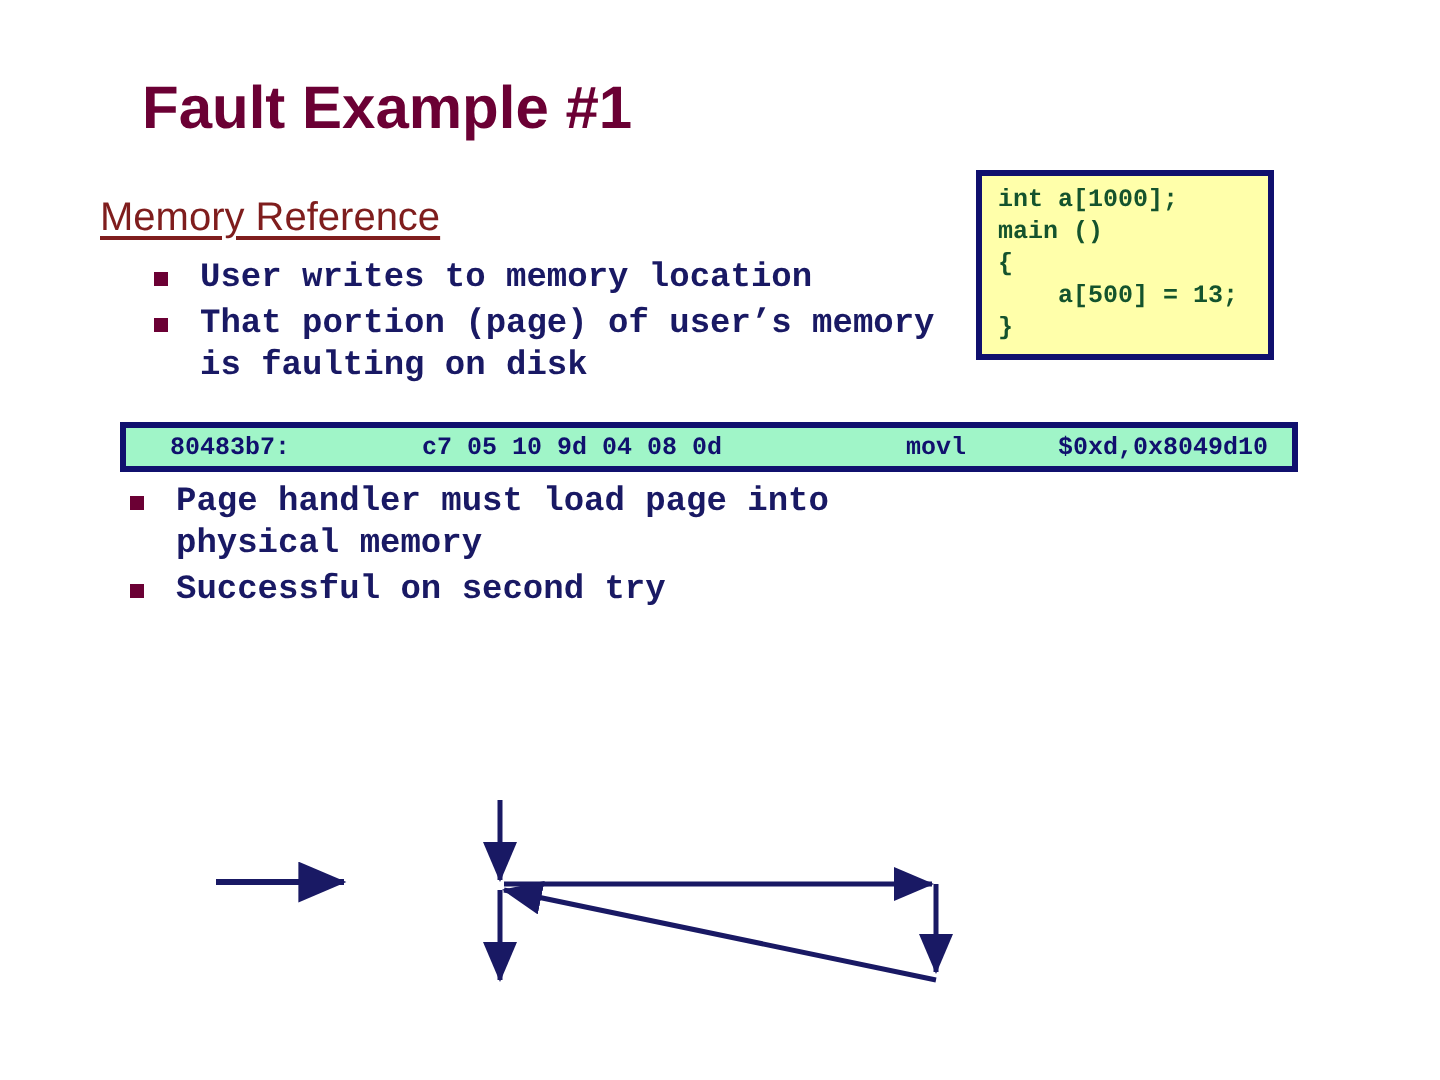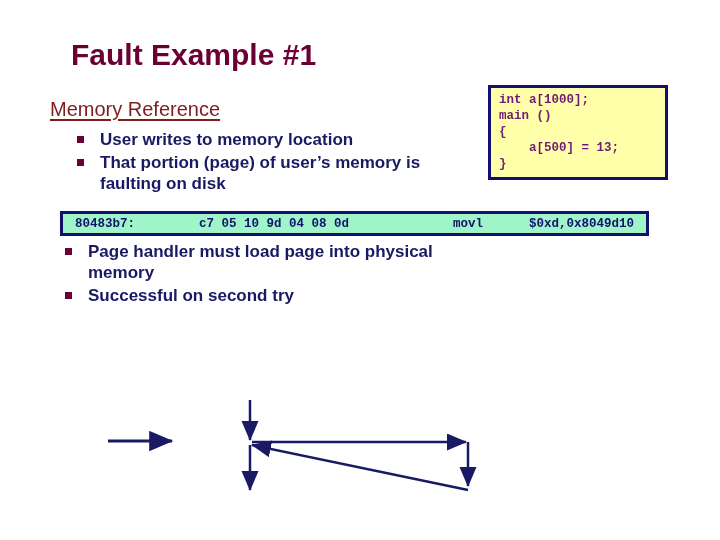--- a/index.html
+++ b/index.html
@@ -56,47 +56,48 @@
     list-style: none;
   }
   .bullet-item {
     position: relative;
     padding-left: 27px;
     font-size: 17px;
     font-weight: bold;
     color: #191964;
     line-height: 21px;
     margin-bottom: 2px;
+    font-family: Liberation Mono, monospace;
   }
   .bullet-item .marker {
     position: absolute;
     left: 4px;
     top: 7px;
     width: 7px;
     height: 7px;
     background: #6b0034;
   }
   #bullets-top { left: 73px; top: 129px; width: 400px; }
   #bullets-bottom { left: 61px; top: 241px; width: 400px; }
 
   
   #code-box {
     position: absolute;
     left: 488px;
     top: 85px;
-    width: 180px;
+    width: 149px;
     height: 95px;
     background: #ffffaa;
     border: 3px solid #10106e;
     box-sizing: border-box;
     padding: 4px 0 0 8px;
     font-family: "Liberation Mono", "DejaVu Sans Mono", monospace;
     font-size: 12.5px;
     font-weight: bold;
-    color: #701a75;
+    color: #14532d;
     line-height: 16px;
     white-space: pre;
   }
 
   
   #asm-bar {
     position: absolute;
     left: 60px;
     top: 211px;
     width: 589px;
@@ -105,22 +106,22 @@
     border: 3px solid #10106e;
     box-sizing: border-box;
     font-family: "Liberation Mono", "DejaVu Sans Mono", monospace;
     font-size: 12.5px;
     font-weight: bold;
     color: #10106e;
     line-height: 19px;
     white-space: pre;
   }
   #asm-bar .seg { position: absolute; top: 1px; }
-  #asm-addr   { left: 12px; text-align: center; }
-  #asm-bytes  { left: 136px; text-align: center; }
+  #asm-addr   { left: 22px; text-align: center; }
+  #asm-bytes  { left: 148px; text-align: center; }
   #asm-mnem   { left: 390px; }
   #asm-ops    { left: 466px; text-align: center; }
 
   
   #diagram {
     position: absolute;
     left: 0;
     top: 352px;
     width: 720px;
     height: 188px;

